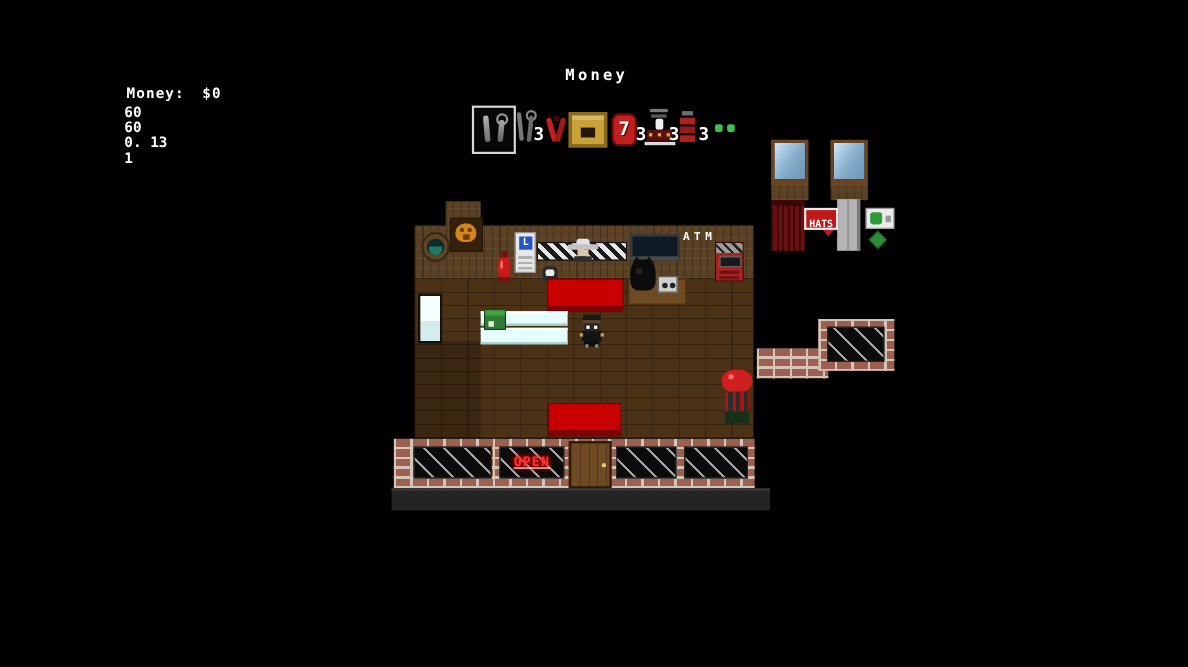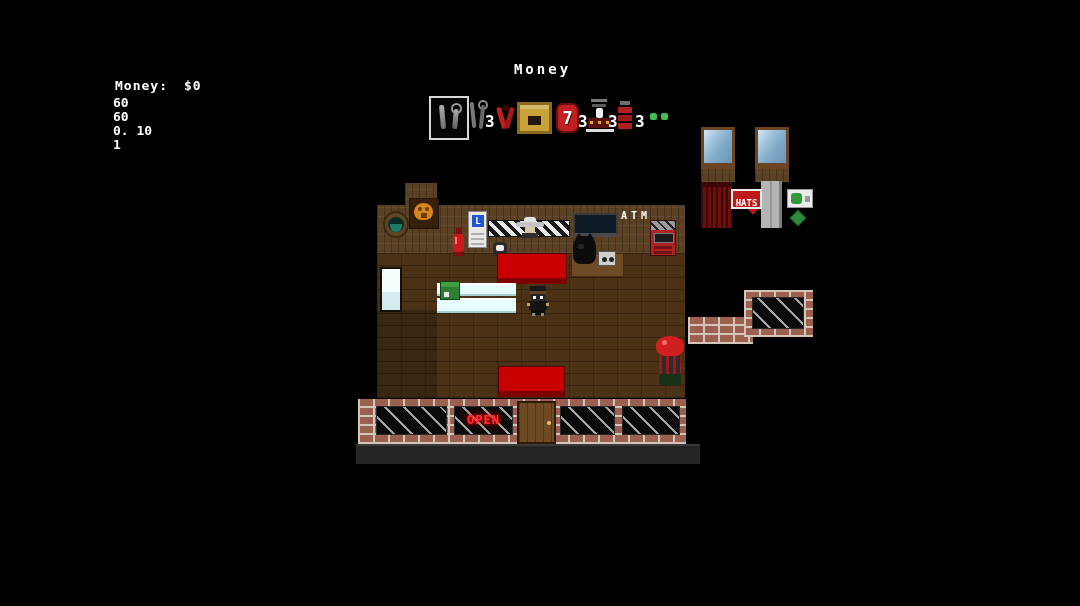--- a/index.html
+++ b/index.html
@@ -11,21 +11,21 @@
   .wood-wall{background-color:#5a4124;
     background-image:repeating-linear-gradient(90deg,rgba(0,0,0,.25) 0 1px,transparent 1px 7px),
                      repeating-linear-gradient(0deg,rgba(255,255,255,.05) 0 1px,transparent 1px 9px);}
   .wood-floor{background-color:#4b3217;
     background-image:repeating-linear-gradient(0deg,rgba(0,0,0,.30) 0 1px,transparent 1px 12px),
                      repeating-linear-gradient(90deg,rgba(0,0,0,.20) 0 1px,transparent 1px 24px);}
   .brick{background-color:#9c6050;
     background-image:repeating-linear-gradient(0deg,#d3c5b8 0 2px,transparent 2px 9px),
                      repeating-linear-gradient(90deg,#d3c5b8 0 2px,transparent 2px 15px);}
   .glass-dark{background-color:#0b0b0b;border:1px solid #2a2a2a;
-    background-image:repeating-linear-gradient(45deg,transparent 0 11px,rgba(190,190,190,.85) 11px 13px);}
+    background-image:repeating-linear-gradient(45deg,transparent 0 11px,rgba(190,190,190,.85) 11px 13px);text-decoration:underline;}
   .glass-blue{background:linear-gradient(125deg,#d4e7f4 0%,#9cc0d8 35%,#7fa9c6 60%,#6d96b4 100%);
     border:3px solid #6b4423;border-bottom:7px solid #6b4423;}
   .checker{background:repeating-linear-gradient(45deg,#e8e8e8 0 4px,#1a1a1a 4px 8px);border:1px solid #111;}
   .cyan{background:#e6fdfd;border-top:2px solid #ffffff;border-bottom:2px solid #a8cfcf;}
   .couch{background:#c80000;border:1px solid #5a0000;border-bottom:6px solid #7e0000;border-radius:2px;}
   .cnt{font-size:16px;font-weight:bold;color:#fff;text-shadow:1px 1px 0 #000;}
   .neon{color:#ff3030;font-weight:bold;font-size:12px;letter-spacing:1px;
         text-shadow:0 0 3px #f00,0 0 7px #f00;}
 </style>
 </head>
@@ -33,21 +33,21 @@
 
 <div class="stage">
 
   <div class="abs" style="left:115px;top:78px;display:flex;gap:16px;">
     <span class="pxtext" style="font-size:13px;letter-spacing:1px;">Money:</span>
     <span class="pxtext" style="font-size:13px;letter-spacing:1px;">$0</span>
   </div>
   <div class="abs" style="left:113px;top:96px;line-height:14px;">
     <div class="pxtext" style="font-size:13px;">60</div>
     <div class="pxtext" style="font-size:13px;">60</div>
-    <div class="pxtext" style="font-size:13px;">0. 10</div>
+    <div class="pxtext" style="font-size:13px;">0. 13</div>
     <div class="pxtext" style="font-size:13px;">1</div>
   </div>
 
   <div class="abs pxtext" style="left:495px;top:61px;width:95px;text-align:center;font-size:14px;letter-spacing:3px;">Money</div>
 
   <div class="abs" style="left:429px;top:96px;width:36px;height:40px;border:2px solid #d8d8d8;background:#060606;">
     <div class="abs" style="left:9px;top:7px;width:5px;height:24px;background:linear-gradient(#b0b0b0,#6e6e6e);border-radius:2px;transform:rotate(-5deg);"></div>
     <div class="abs" style="left:20px;top:5px;width:7px;height:7px;border:2px solid #9a9a9a;border-radius:50%;"></div>
     <div class="abs" style="left:22px;top:11px;width:5px;height:20px;background:linear-gradient(#a8a8a8,#5e5e5e);border-radius:2px;transform:rotate(5deg);"></div>
   </div>

